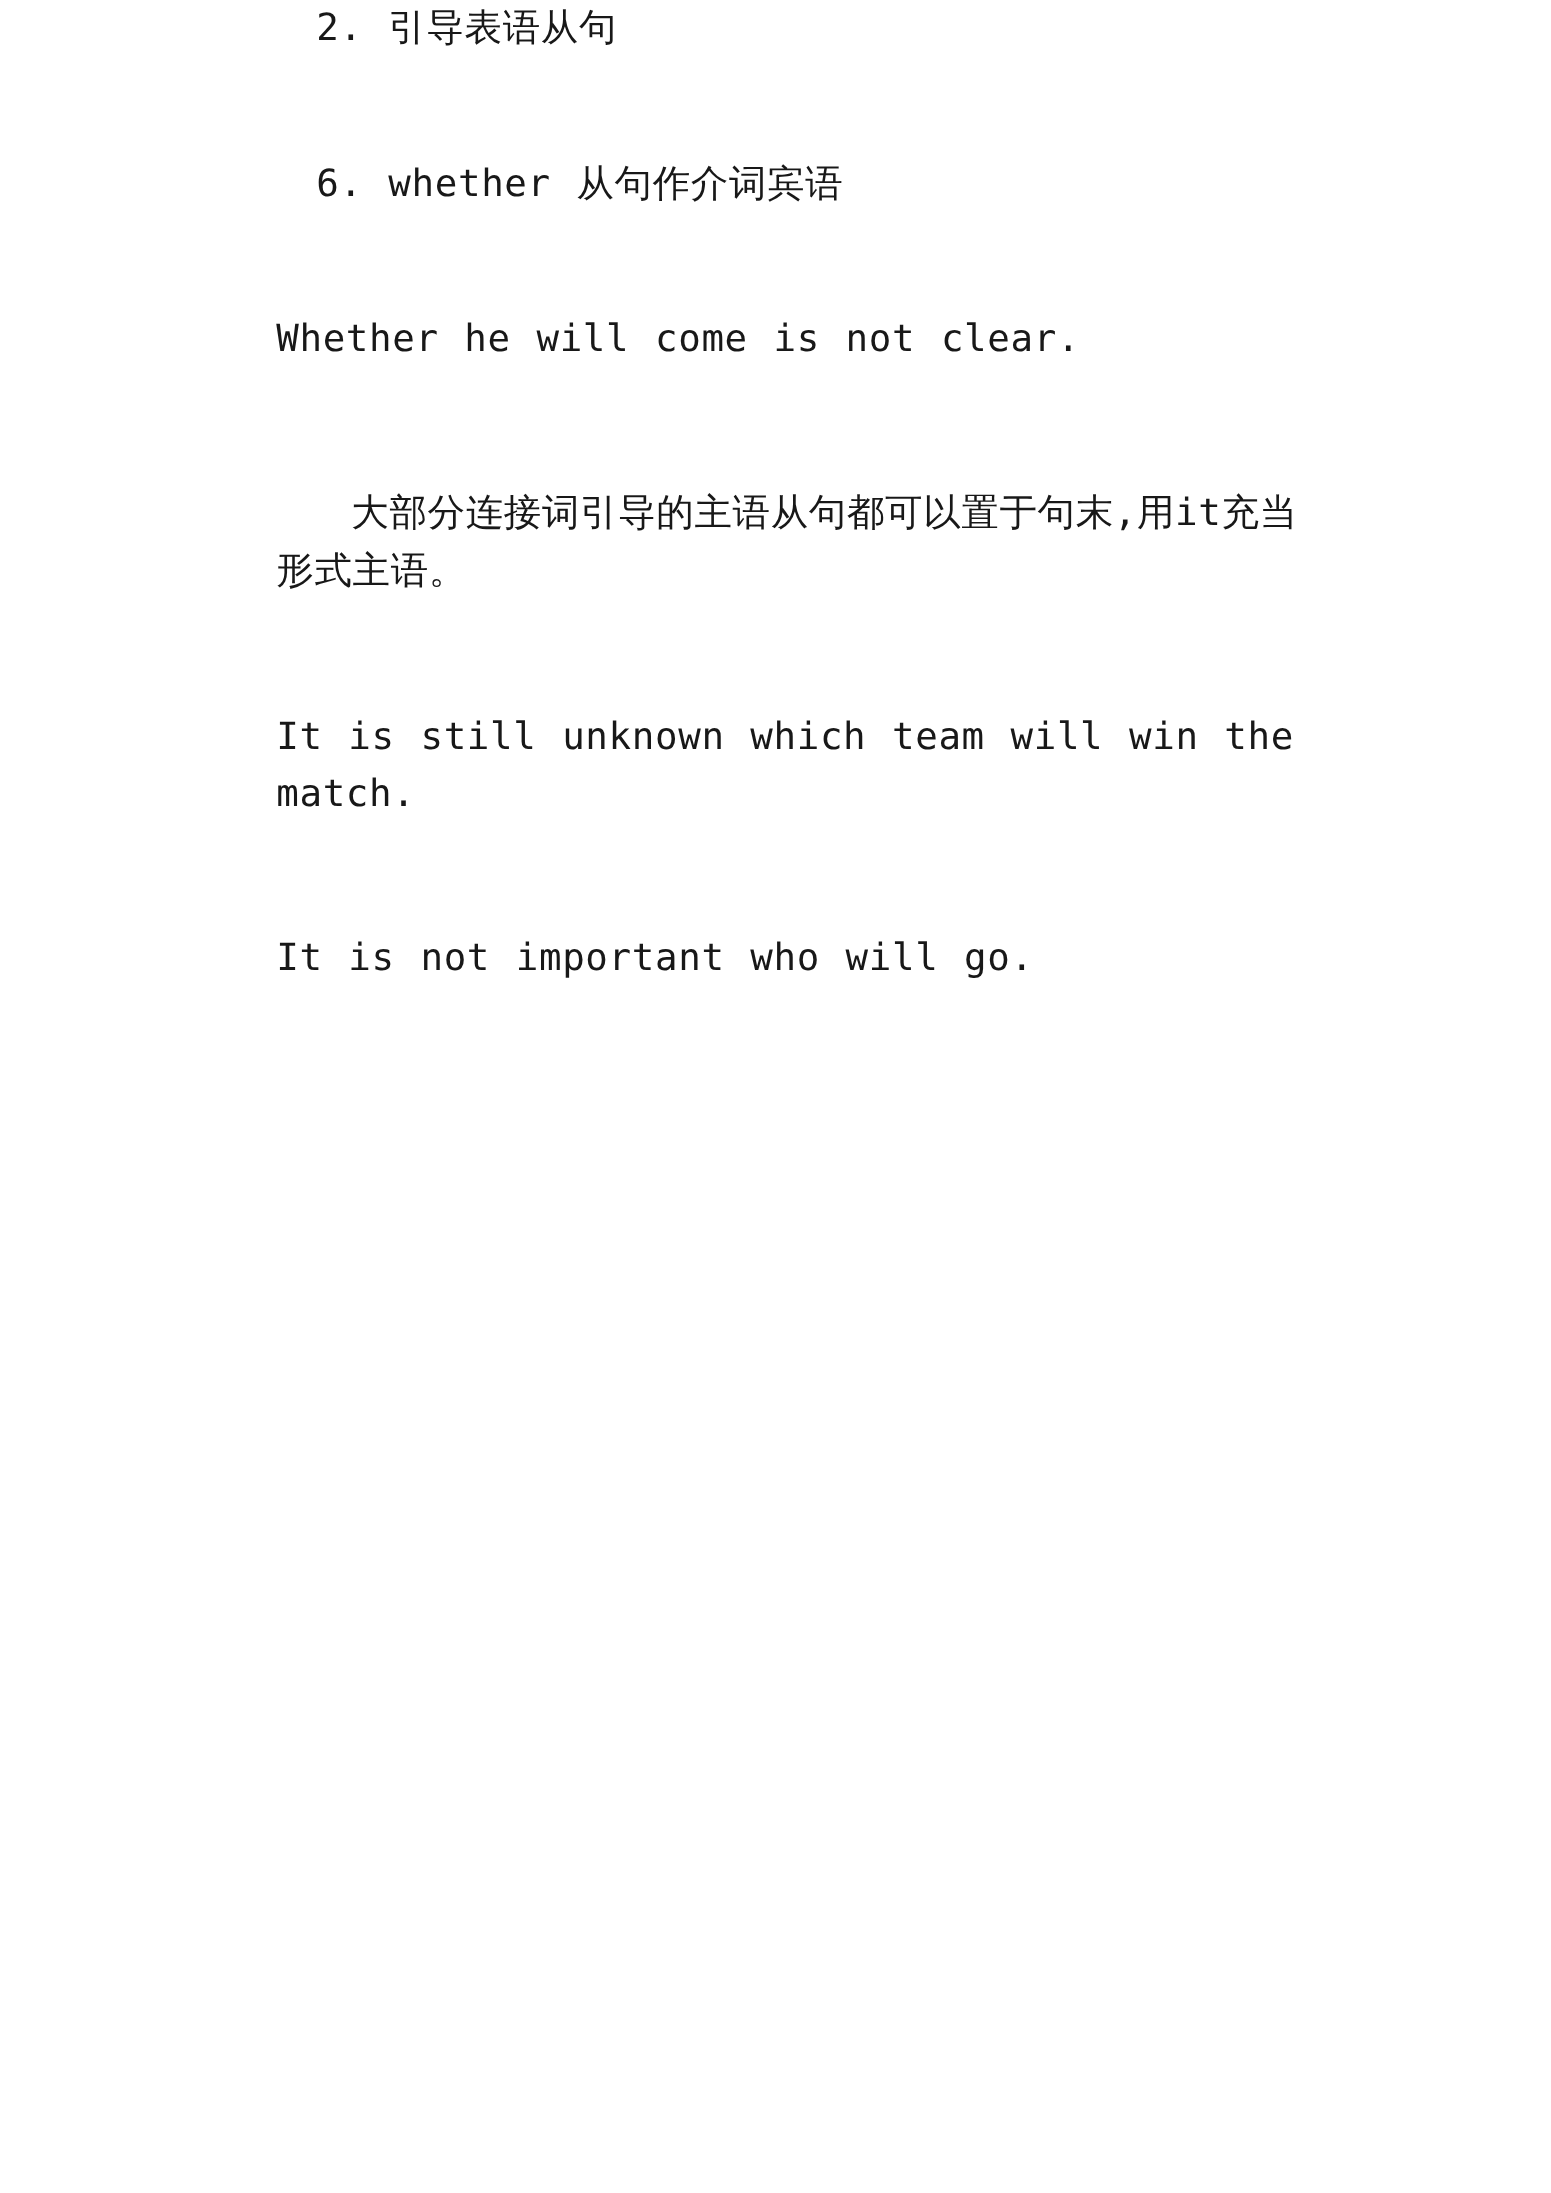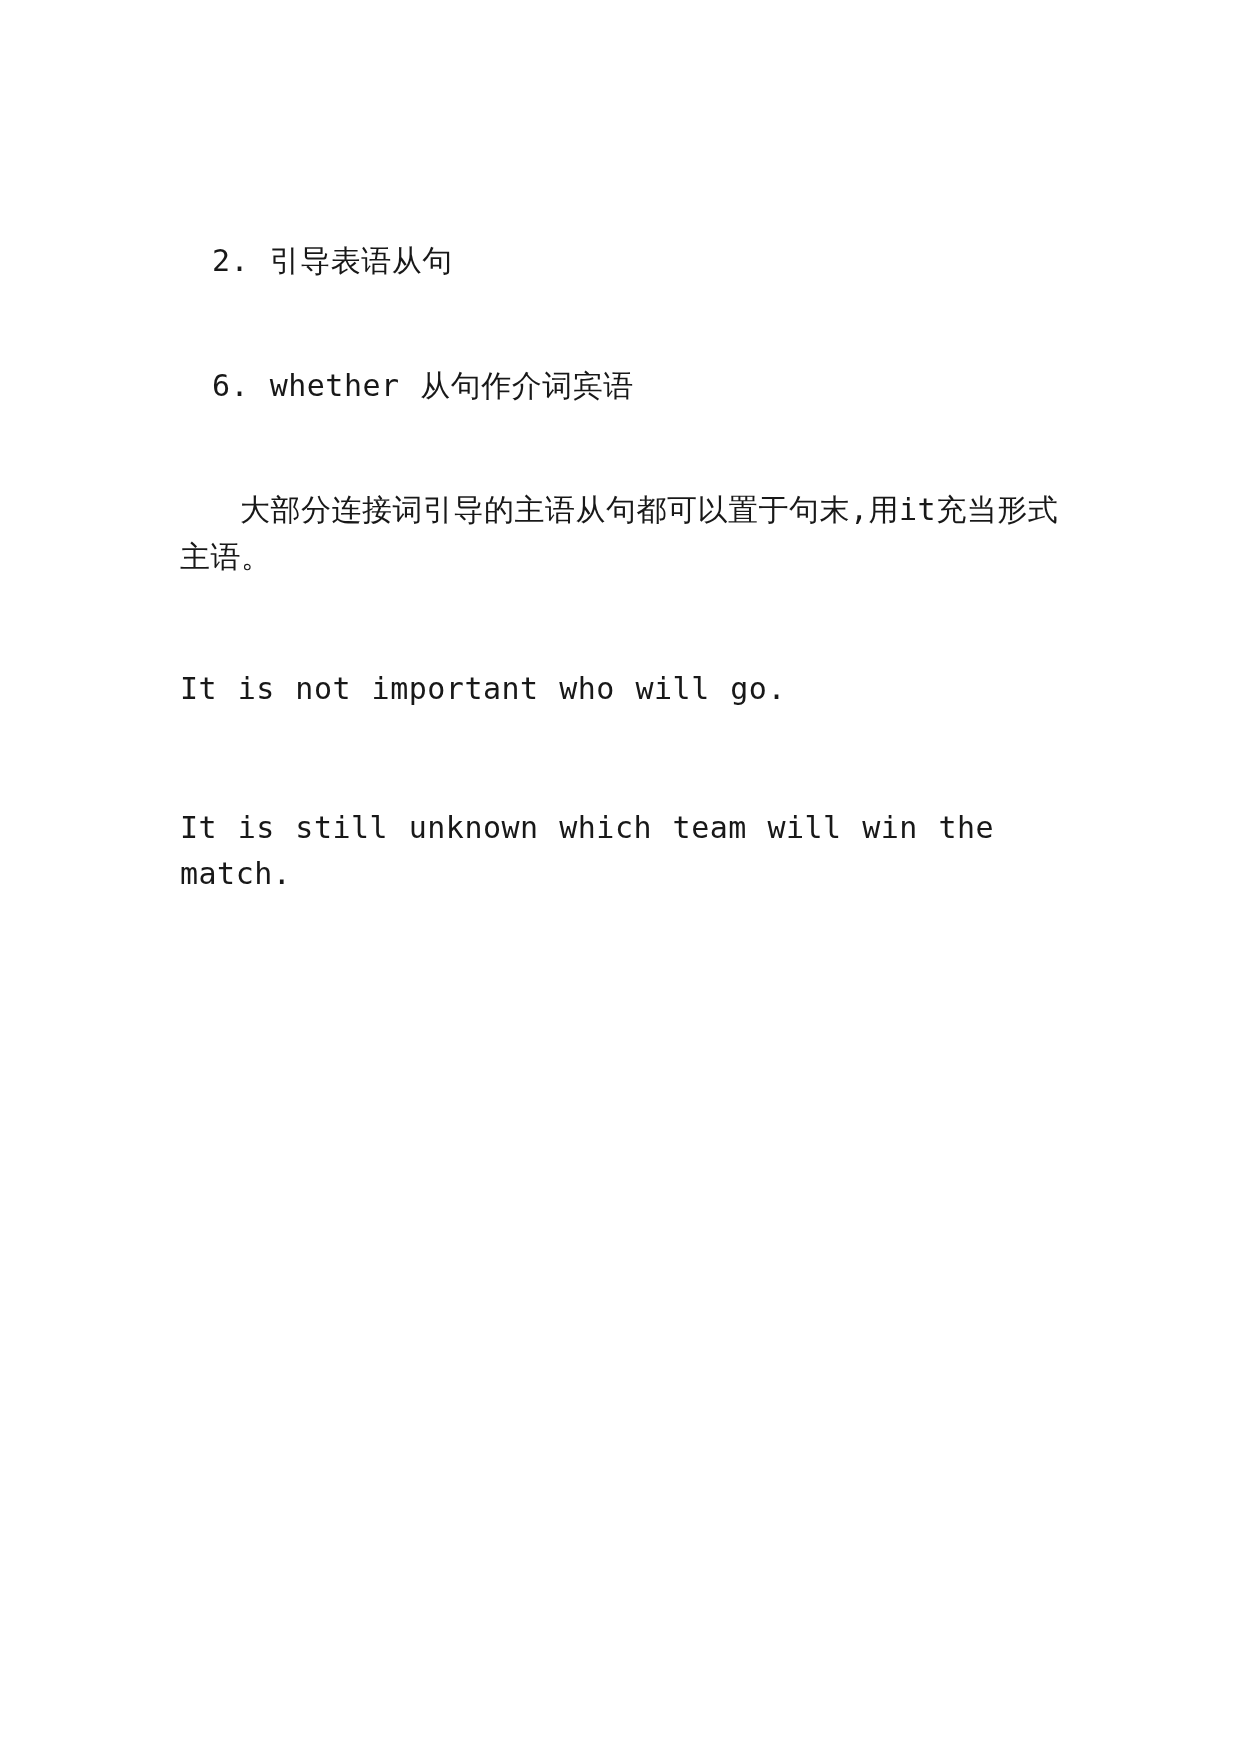--- a/index.html
+++ b/index.html
@@ -15,21 +15,21 @@
     -webkit-font-smoothing: antialiased;
   }
   .page {
     position: relative;
     width: 1241px;
     height: 1754px;
     box-sizing: border-box;
     padding: 0 180px;
   }
   .doc-body {
-    padding-top: 238px;
+    margin-left: 41px;
   }
   .para {
     font-size: 30px;
     line-height: 1.55;
     letter-spacing: 0.5px;
     margin: 0 0 84px 0;
     word-spacing: 2px;
     color: #181818;
   }
   .para.indent-small {
@@ -53,21 +53,22 @@
 <body>
 
 <div class="page">
   <div class="doc-body">
 
     <p class="para indent-small tight">2. 引导表语从句</p>
 
     <p class="para indent-small tight">6. whether 从句作介词宾语</p>
 
 
+    <p class="para no-indent wide">Whether he will come is not clear.</p>
 
     <p class="para block">大部分连接词引导的主语从句都可以置于句末,用it充当形式主语。</p>
 
+    <p class="para no-indent"> It is still unknown which team will win the match.</p>
+
     <p class="para no-indent wide">It is not important who will go.</p>
-
-    <p class="para no-indent"> It is still unknown which team will win the match.</p>
 
   </div>
 </div>
 
 </body></html>

